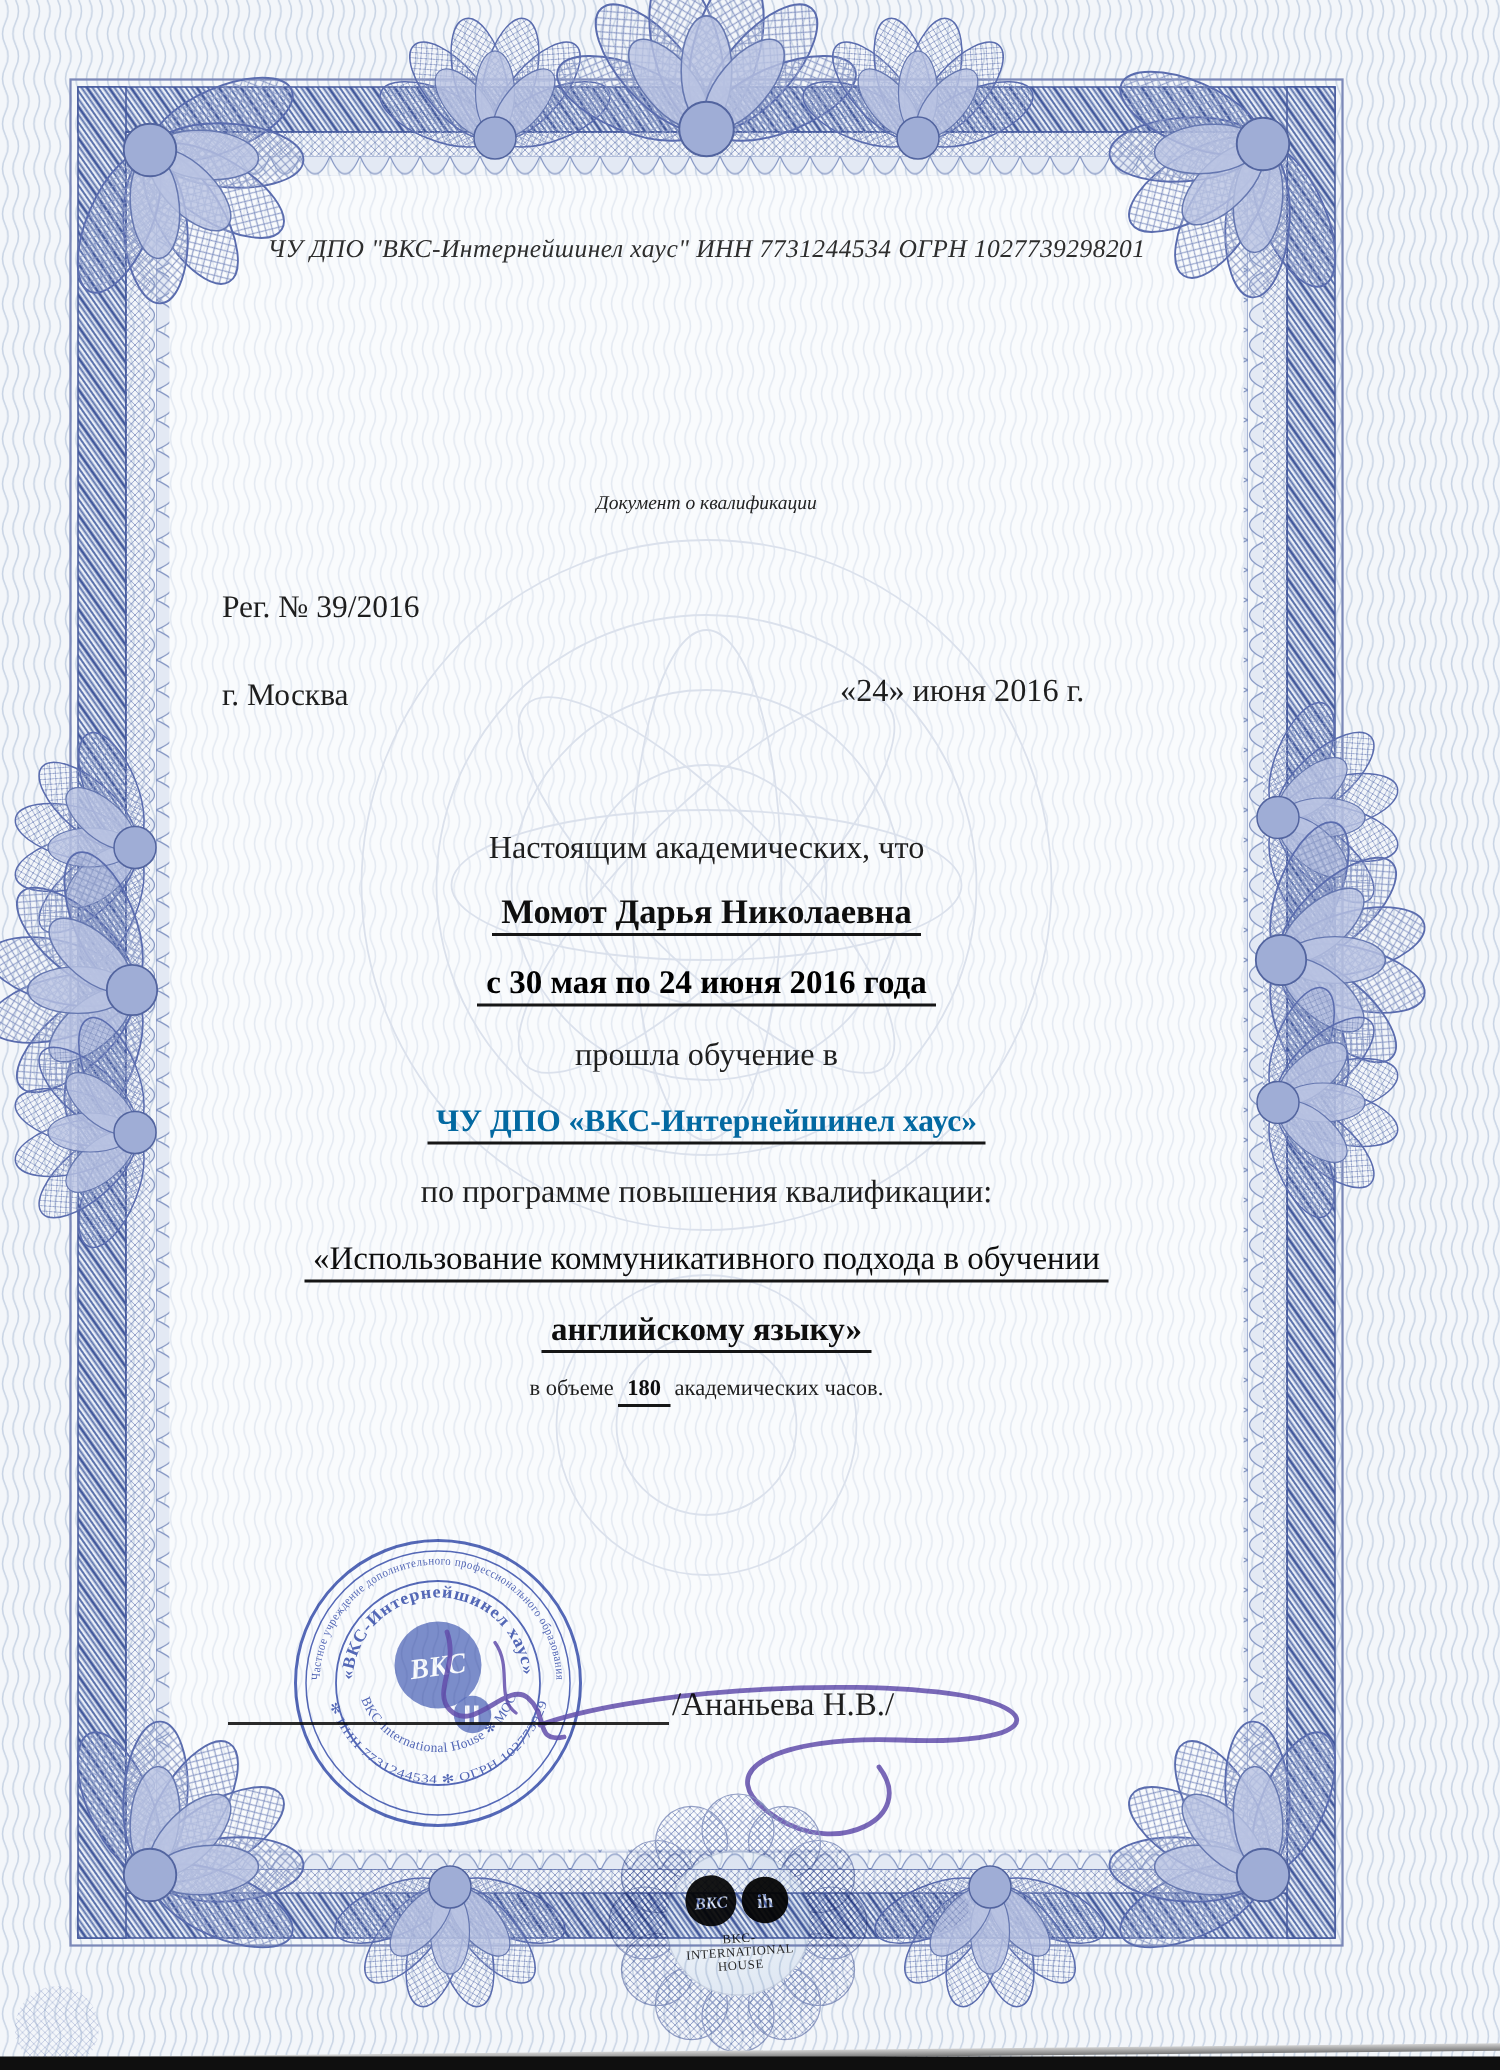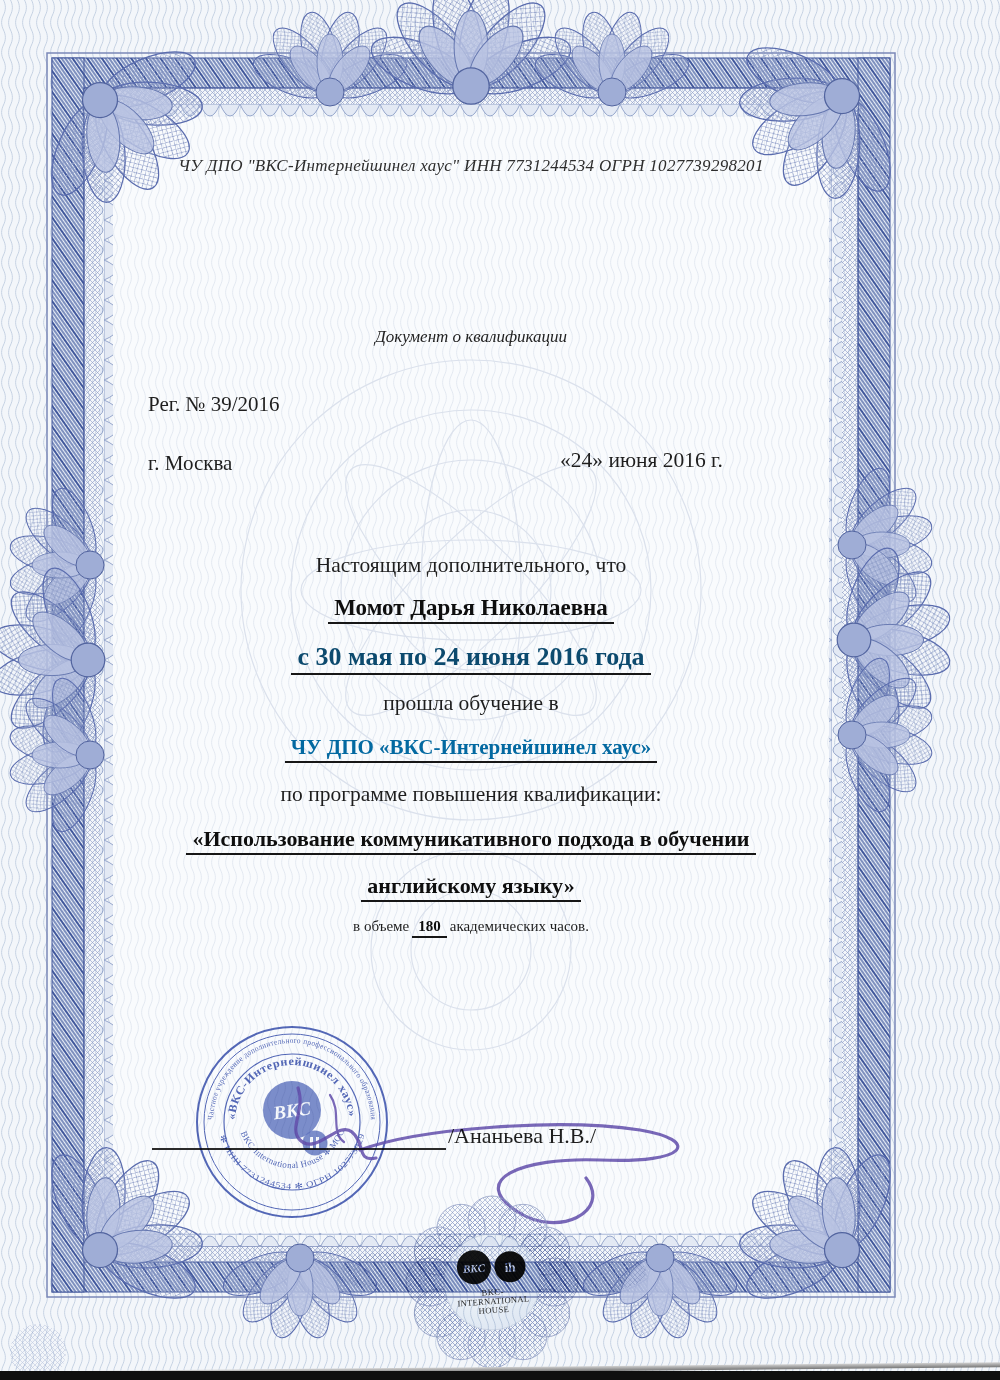--- a/index.html
+++ b/index.html
@@ -9,31 +9,31 @@
     font-family:"Liberation Serif","DejaVu Serif",serif;
     color:#1e1e1e;
   }
   svg.deco,svg.overlay{position:absolute;left:0;top:0;}
   svg.overlay{mix-blend-mode:multiply;pointer-events:none;}
   .txt{position:absolute;white-space:nowrap;}
   .center{left:108px;width:726px;text-align:center;}
   .org-header{top:156px;font-size:17px;font-style:italic;color:#2d2d2d;letter-spacing:.3px;}
   .title1{top:220px;font-size:28px;font-weight:bold;letter-spacing:2px;color:#101010;}
   .title2{top:253px;font-size:28px;font-weight:bold;letter-spacing:2px;color:#101010;}
-  .subtitle{top:327px;font-size:17px;font-style:italic;color:#222;}
+  .subtitle{top:327px;font-size:13px;font-style:italic;color:#222;}
   .reg{top:392px;left:148px;font-size:21px;}
   .city{top:451px;left:148px;font-size:21px;}
   .date{top:448px;left:560px;width:280px;font-size:21.5px;}
   .certify{top:553px;font-size:21.5px;}
   .pname{top:595px;font-size:23px;font-weight:bold;color:#0e0e0e;}
-  .period{top:642px;font-size:26px;font-weight:bold;color:#0c4a6e;}
+  .period{top:642px;font-size:22px;font-weight:bold;color:#000000;}
   .trained{top:691px;font-size:21.5px;}
   .orgline{top:735px;font-size:21px;font-weight:bold;color:#0369a1;}
   .proglabel{top:782px;font-size:21.5px;}
-  .prog1{top:826px;font-size:22px;font-weight:bold;color:#0e0e0e;}
+  .prog1{top:826px;font-size:22px;font-weight:normal;color:#0e0e0e;}
   .prog2{top:873px;font-size:22px;font-weight:bold;color:#0e0e0e;}
   .hours{top:918px;font-size:15px;}
   .director{top:1031px;left:152px;font-size:21.5px;}
   .signame{top:1123px;left:448px;font-size:22px;}
   .sigline{position:absolute;top:1148px;left:152px;width:294px;border-top:2px solid #2a2a2a;}
   .u{border-bottom:2.5px solid #161616;padding:0 6px 2px 6px;margin-top:28px;}
   .hours .u{margin:0 3px;font-weight:bold;color:#0e0e0e;}
   .scan-line{position:absolute;left:-5px;right:-5px;bottom:8px;height:5px;
     background:linear-gradient(180deg,#d2d2d2,#777);transform:rotate(-0.55deg);}
   .scan-black{position:absolute;left:0;right:0;bottom:0;height:9px;background:#0f0f0f;}
@@ -142,21 +142,21 @@
       <use href="#fan" transform="translate(300,1258) rotate(180)"></use>
       <use href="#fan" transform="translate(660,1258) rotate(180)"></use>
     </g>
   </svg>
 
   <div class="txt center org-header">ЧУ ДПО "ВКС-Интернейшинел хаус" ИНН 7731244534  ОГРН 1027739298201</div>
   <div class="txt center subtitle">Документ о квалификации</div>
   <div class="txt reg">Рег. № 39/2016</div>
   <div class="txt city">г. Москва</div>
   <div class="txt date">«24» июня 2016 г.</div>
-  <div class="txt center certify">Настоящим дополнительного, что</div>
+  <div class="txt center certify">Настоящим академических, что</div>
   <div class="txt center pname"><span class="u">Момот Дарья Николаевна</span></div>
   <div class="txt center period"><span class="u">с 30 мая по 24 июня 2016 года</span></div>
   <div class="txt center trained">прошла обучение в</div>
   <div class="txt center orgline"><span class="u">ЧУ ДПО «ВКС-Интернейшинел хаус»</span></div>
   <div class="txt center proglabel">по программе повышения квалификации:</div>
   <div class="txt center prog1"><span class="u">«Использование коммуникативного подхода в обучении</span></div>
   <div class="txt center prog2"><span class="u">английскому языку»</span></div>
   <div class="txt center hours">
     <span>в объеме</span><span class="u">180</span><span>академических часов.</span>
   </div>

